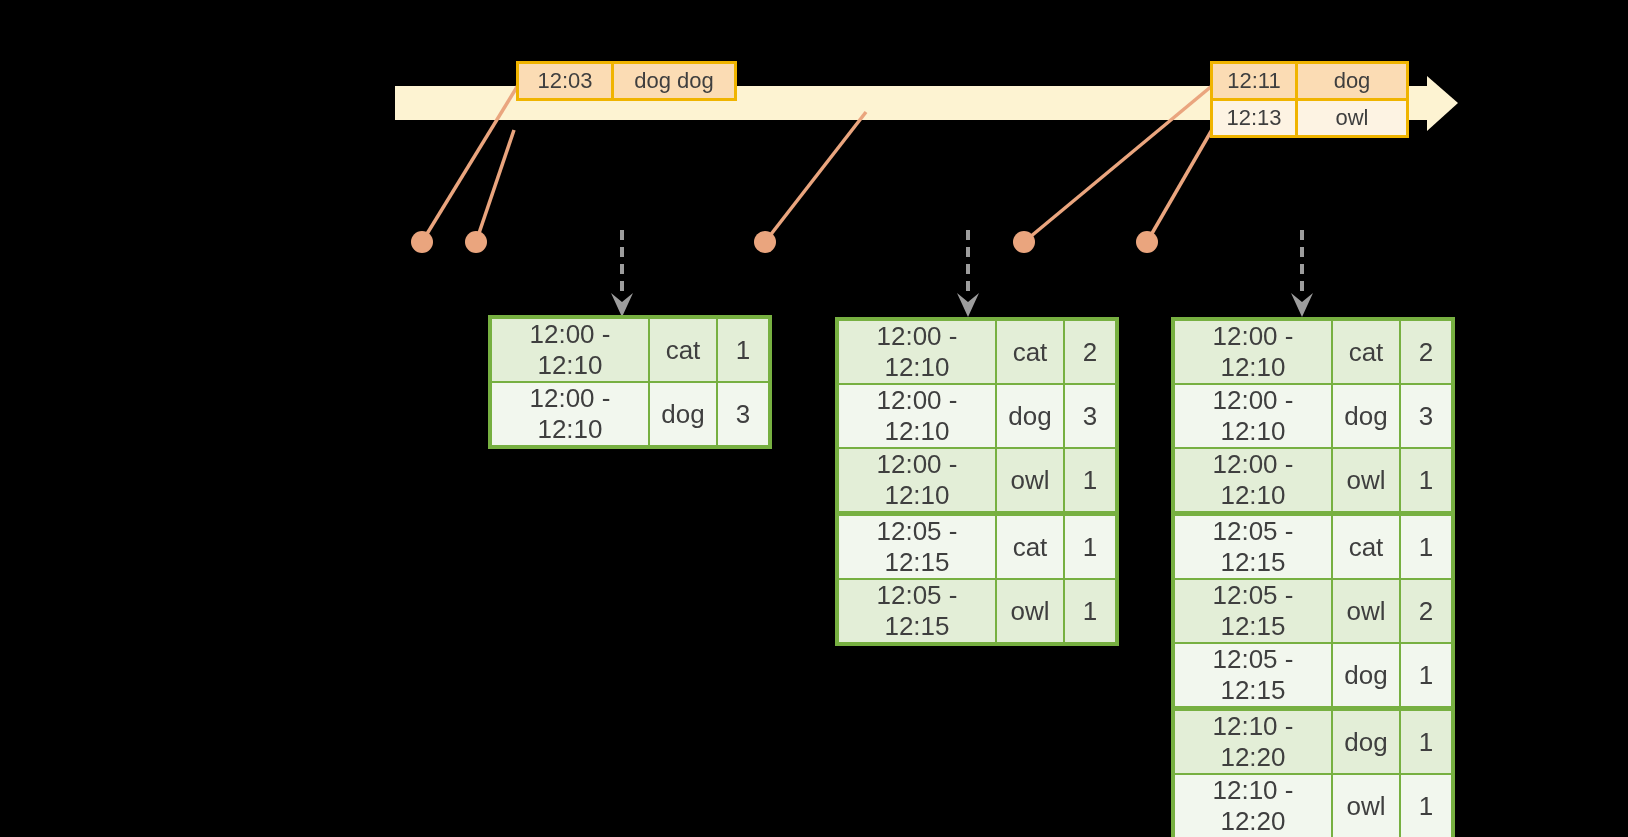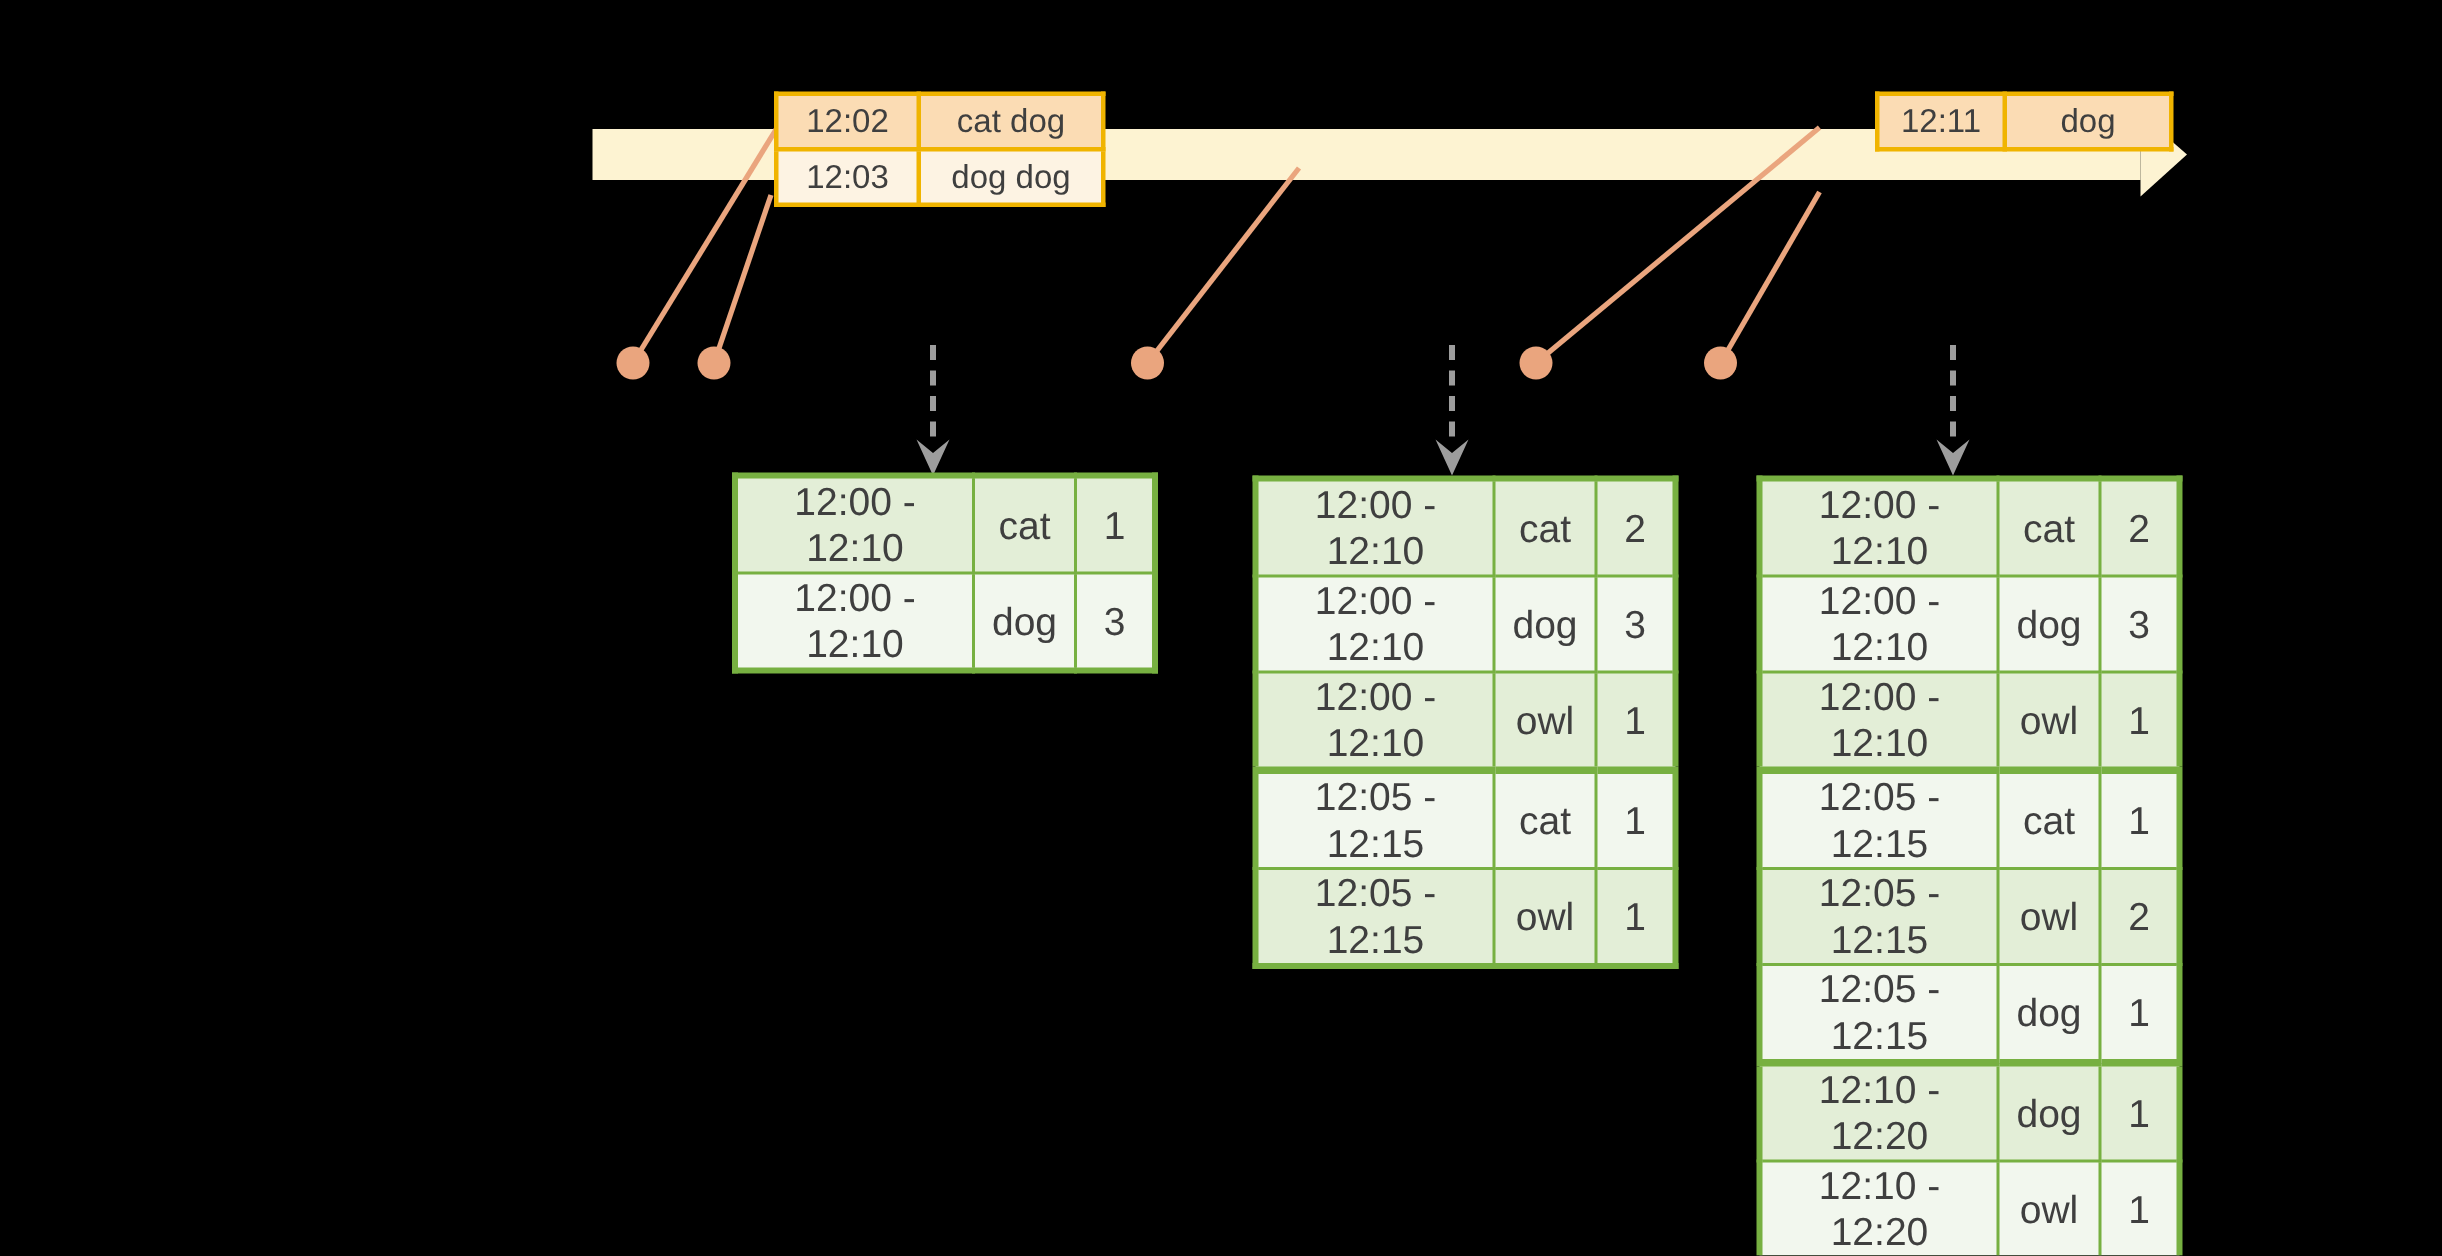--- a/index.html
+++ b/index.html
@@ -15,21 +15,21 @@
   .event-table td{
     border:3px solid #f0b400;font-size:22px;text-align:center;
     height:34px;padding:0 6px;color:#3f3f3f;
   }
   .event-table tr:nth-child(odd) td{background:#fbdcb4;}
   .event-table tr:nth-child(even) td{background:#fdf3e3;}
   .event-table td.time-cell{width:80px;}
   .event-table td.words-cell{width:108px;}
   #event-table-1{left:516px;top:61px;}
   #event-table-2{left:864px;top:80px;}
-  #event-table-3{left:1210px;top:61px;margin-left:40px;}
+  #event-table-3{left:1210px;top:61px;}
   #event-table-3 td.time-cell{width:70px;}
   #event-table-3 td.words-cell{width:96px;}
 
   
   .result-table{position:absolute;z-index:3;border:4px solid #77b041;}
   .result-table td{
     border:2px solid #77b041;font-size:26px;text-align:center;
     height:35px;padding:0 4px;color:#3f3f3f;
   }
   .result-table tr:nth-child(odd) td{background:#e3eed7;}
@@ -75,34 +75,34 @@
     <g fill="#9d9d9d">
       <path d="M611,293 L622,317 L633,293 L622,302 Z"></path>
       <path d="M957,293 L968,317 L979,293 L968,302 Z"></path>
       <path d="M1291,293 L1302,317 L1313,293 L1302,302 Z"></path>
     </g>
   </svg>
 
   <table id="event-table-1" class="event-table">
     <tbody>
         <tr>
-          <td class="time-cell">12:02</td>
-          <td class="words-cell">cat dog</td>
-        </tr>
-        <tr>
           <td class="time-cell">12:03</td>
           <td class="words-cell">dog dog</td>
         </tr>
       </tbody>
   </table>
   <table id="event-table-3" class="event-table">
     <tbody>
         <tr>
           <td class="time-cell">12:11</td>
           <td class="words-cell">dog</td>
+        </tr>
+        <tr>
+          <td class="time-cell">12:13</td>
+          <td class="words-cell">owl</td>
         </tr>
       </tbody>
   </table>
 
   <table id="result-table-1" class="result-table">
     <tbody>
         <tr>
           <td class="window-cell">12:00 - 12:10</td>
           <td class="word-cell">cat</td>
           <td class="count-cell">1</td>

